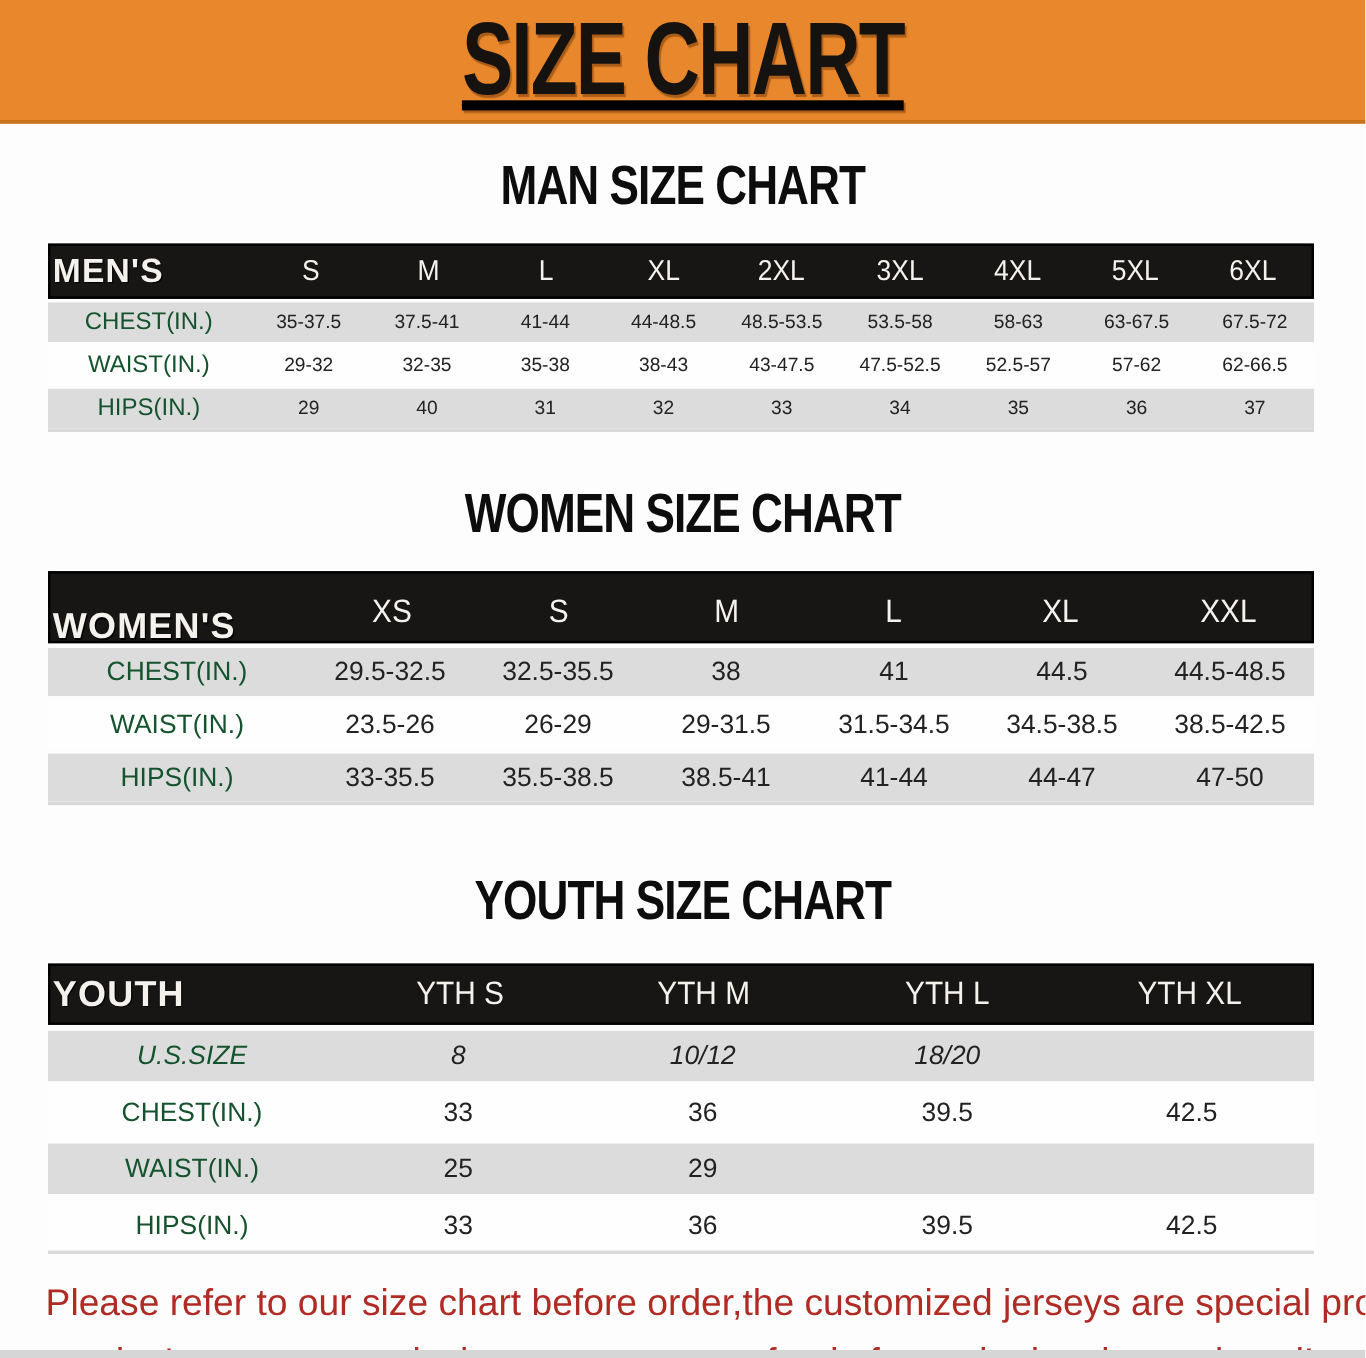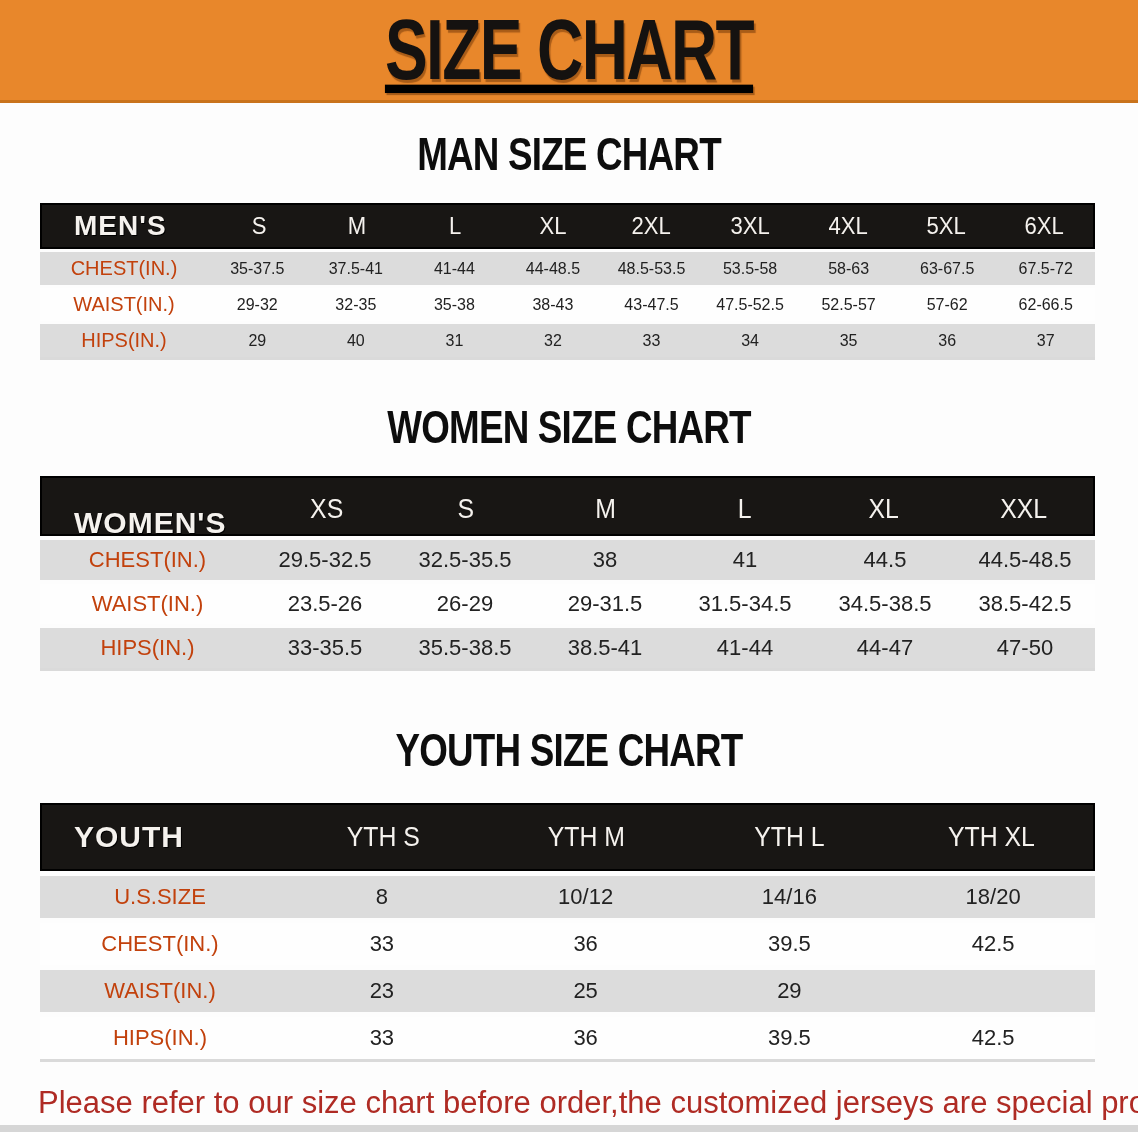--- a/index.html
+++ b/index.html
@@ -68,25 +68,25 @@
     align-items: center;
   }
   .thead {
     background: #181614;
     border: 2px solid #000000;
     box-sizing: border-box;
     color: #f5f2ee;
   }
   .men   .thead { height: 46px; }
   .women .thead { height: 60px; }
-  .youth .thead { height: 68px; }
+  .youth .thead { height: 51px; }
 
   .group-label {
     font-weight: bold;
-    padding-left: 32px;
+    padding-left: 2px;
     letter-spacing: 1px;
     text-shadow: 1px 1px 0 #000;
     white-space: nowrap;
   }
   .men   .group-label { font-size: 28px; }
   .women .group-label { font-size: 30px; margin-top: 28px; }
   .youth .group-label { font-size: 30px; }
 
   .col-h {
     text-align: center;
@@ -98,21 +98,21 @@
   .youth .col-h { font-size: 27px; }
 
   .trow.alt  { background: #dcdcdc; }
   .trow.base { background: #fefefe; }
   .men   .trow.alt,  .men   .trow.base { height: 33px; margin-top: 3px; }
   .women .trow.alt,  .women .trow.base { height: 40px; margin-top: 4px; }
   .youth .trow.alt,  .youth .trow.base { height: 42px; margin-top: 5px; }
 
   .row-label {
     text-align: center;
-    color: #c2410c;
+    color: #14532d;
     white-space: nowrap;
   }
   .men   .row-label { font-size: 20px; }
   .women .row-label { font-size: 22px; }
   .youth .row-label { font-size: 22px; }
 
   .cell {
     text-align: center;
     color: #222222;
     white-space: nowrap;
@@ -251,37 +251,35 @@
   <section>
     <h2 class="section-heading heading-youth">YOUTH SIZE CHART</h2>
     <div class="size-table youth">
         <div class="trow thead" style="grid-template-columns: var(--label-w) repeat(4, 1fr);">
           <span class="group-label">YOUTH</span>
           <span class="col-h">YTH S</span>
           <span class="col-h">YTH M</span>
           <span class="col-h">YTH L</span>
           <span class="col-h">YTH XL</span>
         </div>
-        <div class="trow alt" style="grid-template-columns: var(--label-w) repeat(4, 1fr);">
+        <div class="trow alt" style="grid-template-columns: var(--label-w) repeat(4, 1fr); font-style: italic;">
           <span class="row-label">U.S.SIZE</span>
           <span class="cell">8</span>
           <span class="cell">10/12</span>
-          <span class="cell">14/16</span>
           <span class="cell">18/20</span>
         </div>
         <div class="trow base" style="grid-template-columns: var(--label-w) repeat(4, 1fr);">
           <span class="row-label">CHEST(IN.)</span>
           <span class="cell">33</span>
           <span class="cell">36</span>
           <span class="cell">39.5</span>
           <span class="cell">42.5</span>
         </div>
         <div class="trow alt" style="grid-template-columns: var(--label-w) repeat(4, 1fr);">
           <span class="row-label">WAIST(IN.)</span>
-          <span class="cell">23</span>
           <span class="cell">25</span>
           <span class="cell">29</span>
         </div>
         <div class="trow base" style="grid-template-columns: var(--label-w) repeat(4, 1fr);">
           <span class="row-label">HIPS(IN.)</span>
           <span class="cell">33</span>
           <span class="cell">36</span>
           <span class="cell">39.5</span>
           <span class="cell">42.5</span>
         </div>

